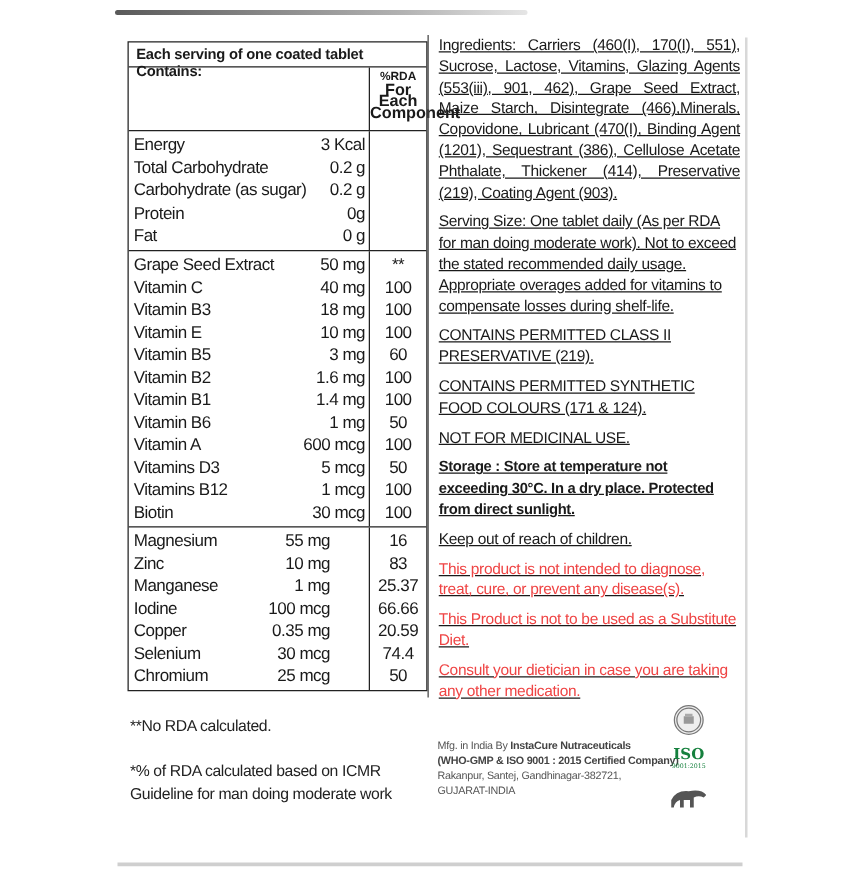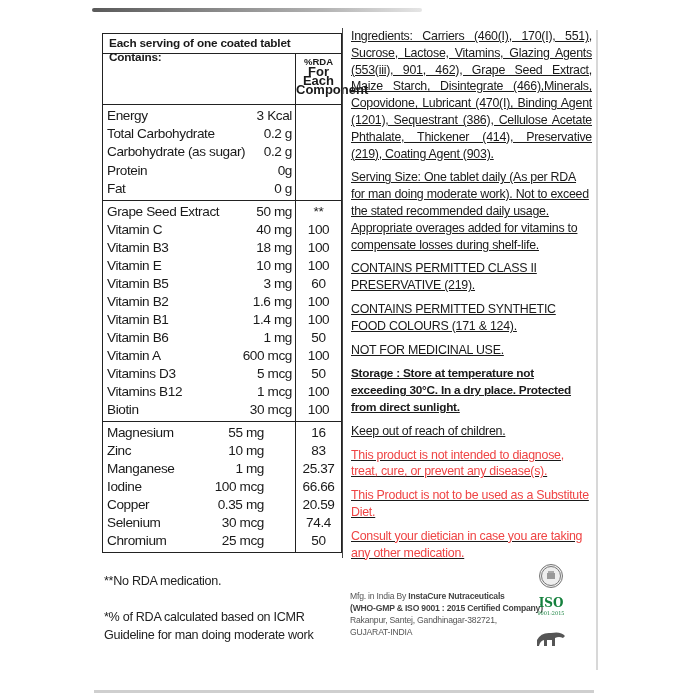--- a/index.html
+++ b/index.html
@@ -193,21 +193,21 @@
       <div class="rda-cell">83</div>
       <div class="rda-cell">25.37</div>
       <div class="rda-cell">66.66</div>
       <div class="rda-cell">20.59</div>
       <div class="rda-cell">74.4</div>
       <div class="rda-cell">50</div>
     </div>
   </div>
 </div>
 
-<div class="footnote" style="top:572px;">**No RDA medication.</div>
+<div class="footnote" style="top:572px;">**No RDA calculated.</div>
 <div class="footnote" style="top:608px;">*% of RDA calculated based on ICMR</div>
 <div class="footnote" style="top:626px;">Guideline for man doing moderate work</div>
 
 <div class="right-col">
   <p class="para just">Ingredients: Carriers (460(I), 170(I), 551), Sucrose, Lactose, Vitamins, Glazing Agents (553(iii), 901, 462), Grape Seed Extract, Maize Starch, Disintegrate (466),Minerals, Copovidone, Lubricant (470(I), Binding Agent (1201), Sequestrant (386), Cellulose Acetate Phthalate, Thickener (414), Preservative (219), Coating Agent (903).</p>
   <p class="para">Serving Size: One tablet daily (As per RDA for man doing moderate work). Not to exceed the stated recommended daily usage. Appropriate overages added for vitamins to compensate losses during shelf-life.</p>
   <p class="para">CONTAINS PERMITTED CLASS II PRESERVATIVE (219).</p>
   <p class="para">CONTAINS PERMITTED SYNTHETIC FOOD COLOURS (171 &amp; 124).</p>
   <p class="para">NOT FOR MEDICINAL USE.</p>
   <p class="para bold">Storage : Store at temperature not exceeding 30°C. In a dry place. Protected from direct sunlight.</p>

